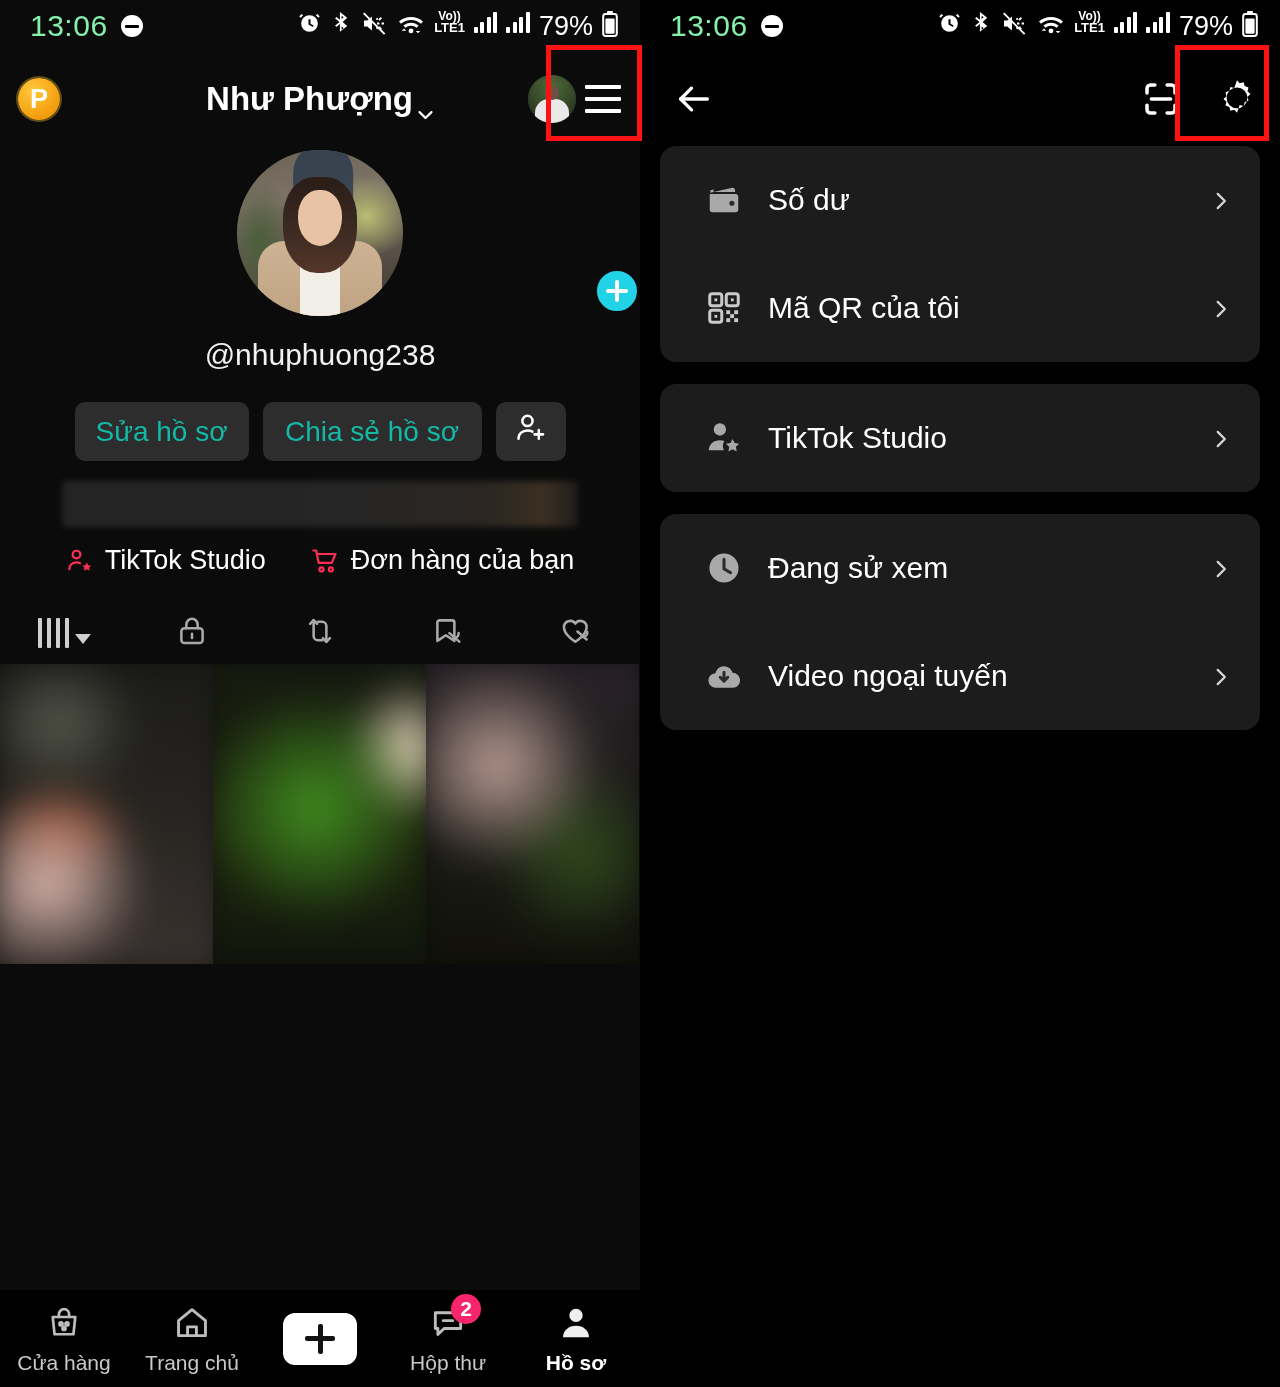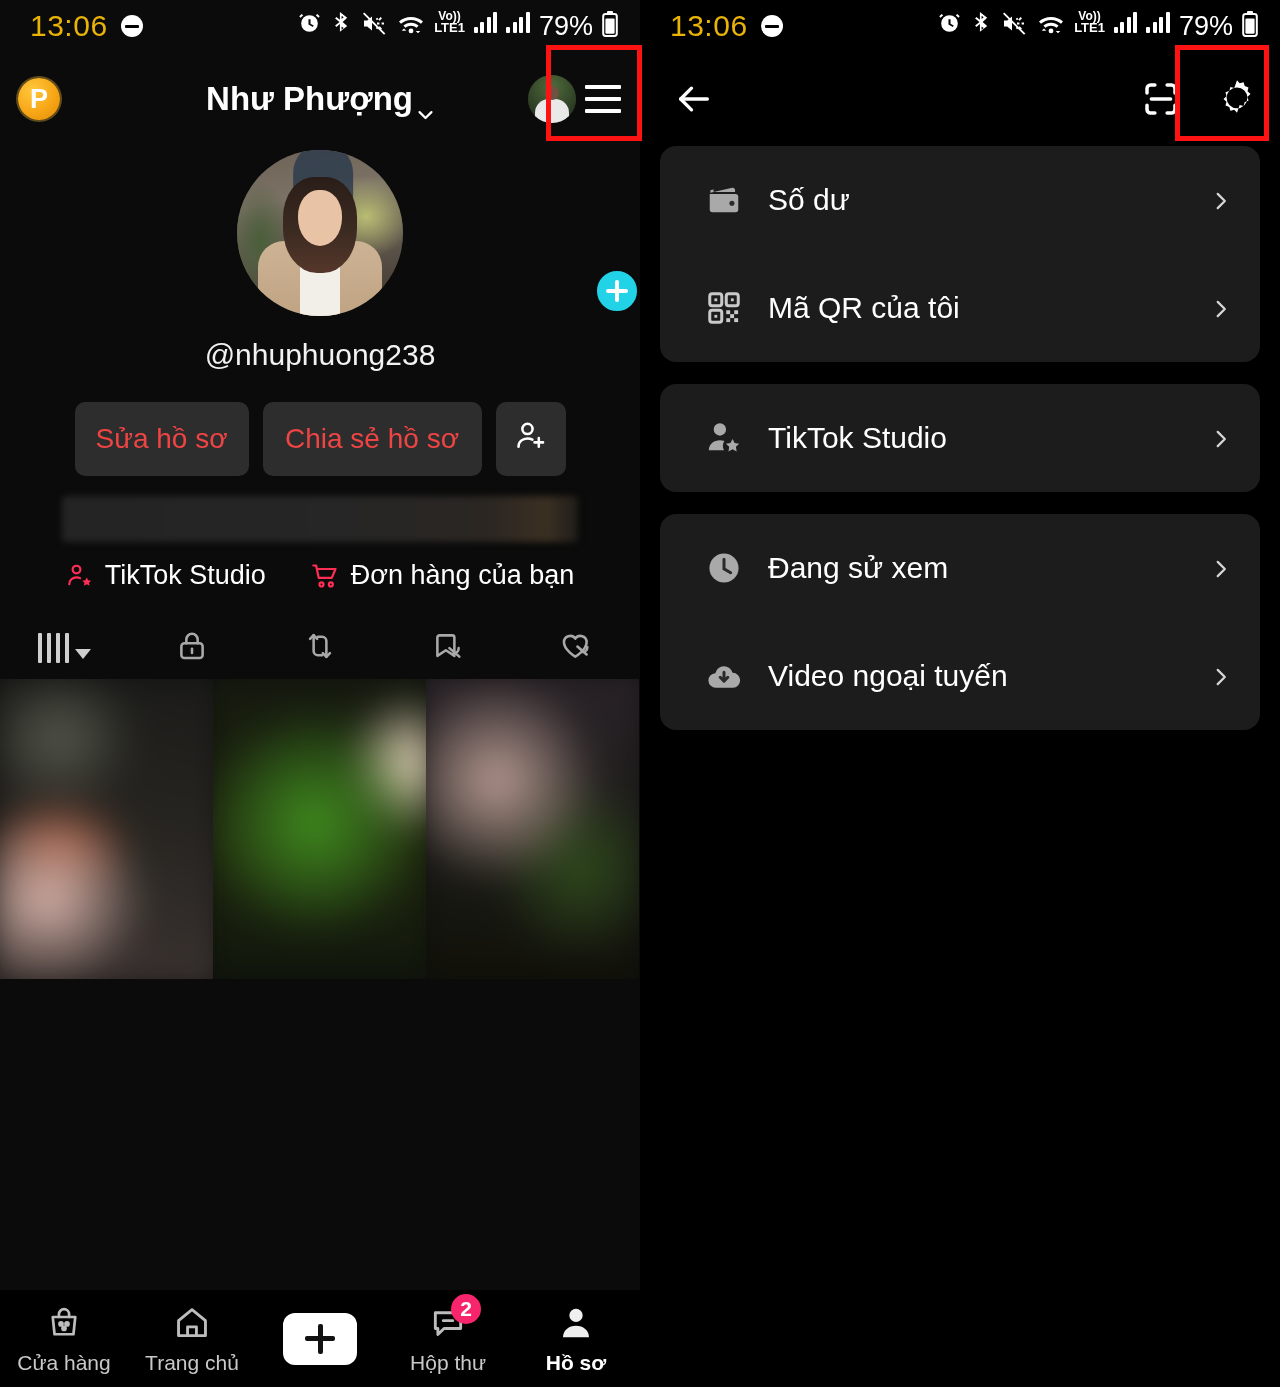--- a/index.html
+++ b/index.html
@@ -11,21 +11,21 @@
   .screen{ position:relative; width:1280px; height:1387px; display:flex; }
   .pane{ position:relative; width:640px; height:1387px; background:#000; overflow:hidden; }
   .pane.left{ background:#0b0b0b; }
   .pane.right{ background:#000; }
 
   
   .statusbar{
     position:relative; height:52px; display:flex; align-items:center;
     padding:0 22px 0 30px;
   }
-  .sb-time{ color:#eab308; font-size:30px; letter-spacing:.5px; }
+  .sb-time{ color:#86efac; font-size:30px; letter-spacing:.5px; }
   .sb-dnd{
     width:22px;height:22px;border-radius:50%;background:#fff;margin-left:13px;
     position:relative;
   }
   .sb-dnd::after{
     content:""; position:absolute; left:4px; top:9.5px; width:14px; height:3.5px;
     background:#000; border-radius:1px;
   }
   .sb-right{ margin-left:auto; display:flex; align-items:flex-start; gap:9px; }
   .sb-ico{ color:#fff; display:flex; align-items:center; }
@@ -130,22 +130,22 @@
   .stat .divider{ position:absolute; right:0; top:6px; width:1px; height:48px;
     background:#2e2e2e; }
   .bump{
     position:absolute; left:calc(50% + 16px); top:-22px;
     background:#3a1420; color:#ff2e55; font-size:21px; font-weight:500;
     padding:3px 11px 5px; border-radius:14px; white-space:nowrap;
   }
 
   .actions{ display:flex; justify-content:center; gap:14px; margin-top:30px; }
   .btn{
-    background:#2d2d2d; color:#ef4444; border:none; border-radius:10px;
-    height:74px; font-size:28px; font-family:inherit;
+    background:#2d2d2d; color:#14b8a6; border:none; border-radius:10px;
+    height:59px; font-size:28px; font-family:inherit;
     display:flex; align-items:center; justify-content:center;
   }
   #btn-edit{ width:174px; }
   #btn-share{ width:219px; }
   #btn-adduser{ width:70px; }
 
   .bio-blur{
     margin:20px 62px 0; height:46px; border-radius:4px;
     background:linear-gradient(90deg,#242424 0%,#262626 55%,#2b2622 82%,#3a2f22 94%,#201d1a 100%);
     filter:blur(3px);

